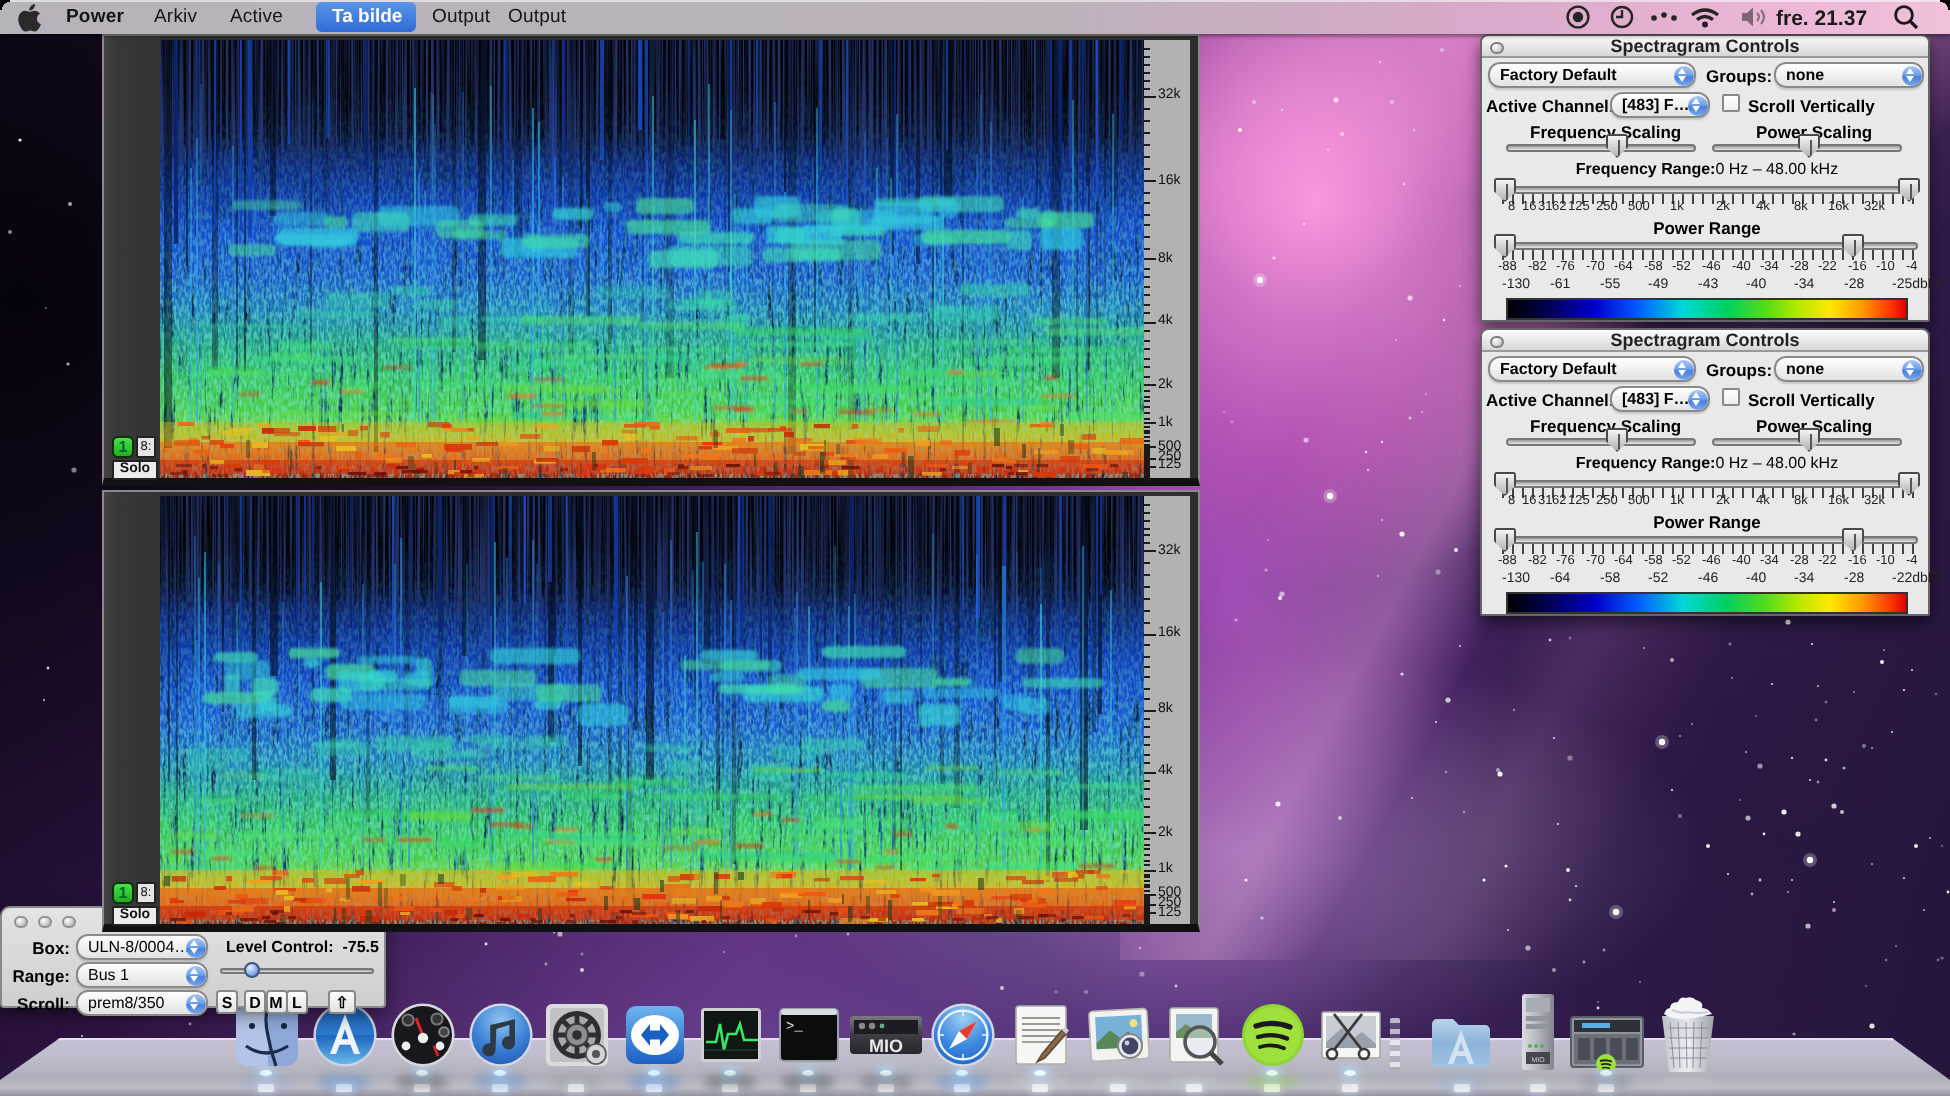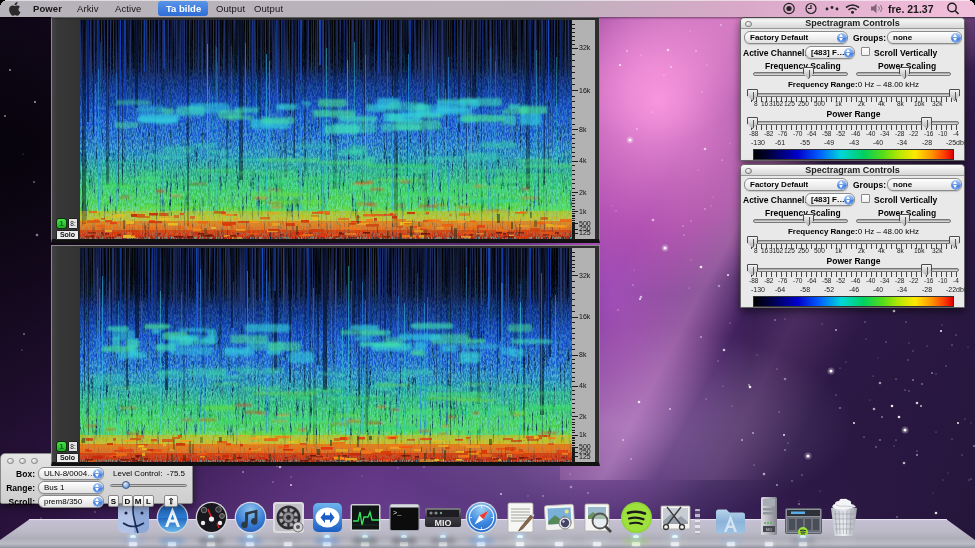--- a/index.html
+++ b/index.html
@@ -1956,21 +1956,21 @@
 <div id="ctrlwin">
  <div class="tl" style="left:6px"></div>
     <div class="tl" style="left:18px"></div>
     <div class="tl" style="left:30px"></div>
  <div style="position:absolute;left:0px;top:15px;width:34px;text-align:right;font-weight:700;">Box:</div>
  <div class="pop" style="left:37px;top:13px;width:66px;font-weight:400;">ULN-8/0004…<span class="st"></span></div>
  <div style="position:absolute;left:0px;top:29px;width:34px;text-align:right;font-weight:700;">Range:</div>
  <div class="pop" style="left:37px;top:27px;width:66px;font-weight:400;">Bus 1<span class="st"></span></div>
  <div style="position:absolute;left:0px;top:43px;width:34px;text-align:right;font-weight:700;">Scroll:</div>
  <div class="pop" style="left:37px;top:41px;width:66px;font-weight:400;">prem8/350<span class="st"></span></div>
- <div style="position:absolute;left:112px;top:15px;font-weight:400;white-space:nowrap;font-size:8px;">Level Control:&nbsp; -75.5</div>
+ <div style="position:absolute;left:112px;top:15px;font-weight:700;white-space:nowrap;font-size:8px;">Level Control:&nbsp; -75.5</div>
  <div class="slider" style="left:109px;top:30px;width:77px;height:3px;"></div>
  <div style="position:absolute;left:121px;top:27px;width:8px;height:8px;border-radius:50%;background:radial-gradient(circle at 35% 30%,#e8f0ff,#4878cc);border:1px solid #39597f;"></div>
  <div class="sq" style="left:107px;">S</div>
  <div class="sq" style="left:121px;">D</div>
  <div class="sq" style="left:131.5px;">M</div>
  <div class="sq" style="left:142px;">L</div>
  <div class="sq" style="left:163px;width:14px;">⇧</div>
 </div>
 <div id="menubar">
     <svg width="13" height="14" style="position:absolute;left:9px;top:2px" viewBox="0 0 13 14">

